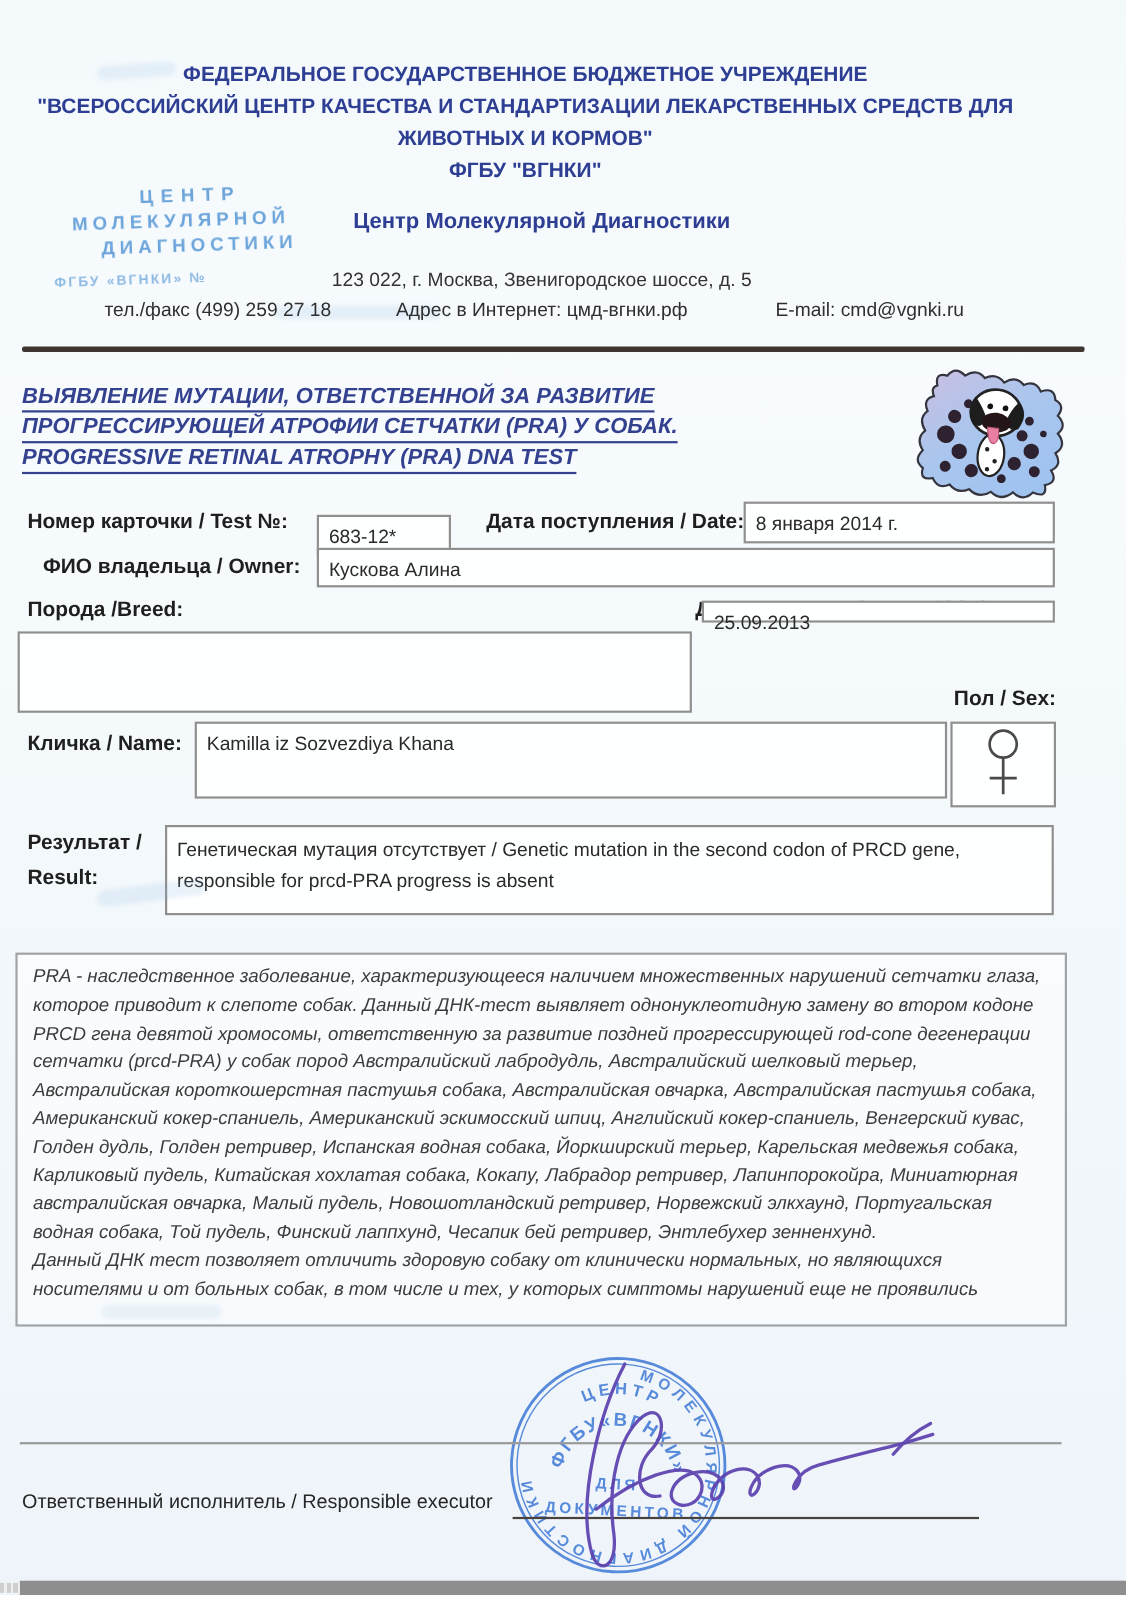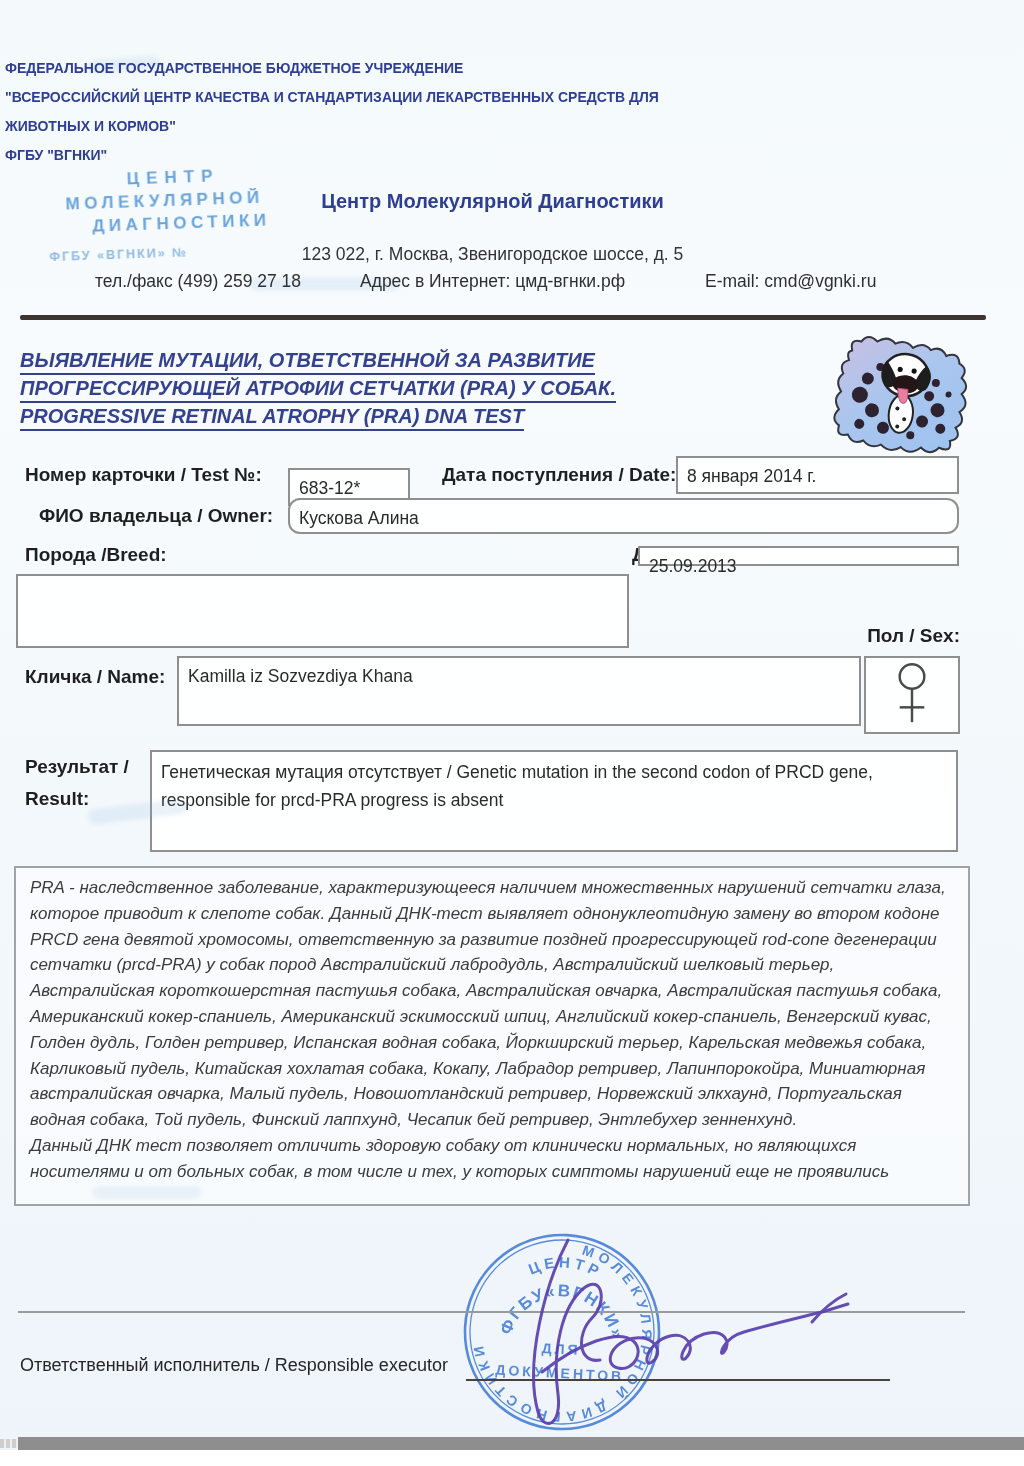--- a/index.html
+++ b/index.html
@@ -9,22 +9,22 @@
     font-family:"Liberation Sans", sans-serif;
     -webkit-font-smoothing:antialiased;
   }
   .page{
     position:absolute;left:0;top:0;width:1024px;height:1452px;
     background:linear-gradient(180deg,#f4f9fc 0%,#f7fbfd 25%,#f1f7fb 70%,#eef4f9 100%);
   }
   .abs{position:absolute;}
 
   
-  .org-header{left:5px;top:54px;width:945px;text-align:left;
-    color:#2d3e93;font-weight:bold;font-size:14px;line-height:29px;}
+  .org-header{left:5px;top:54px;width:945px;text-align:center;
+    color:#2d3e93;font-weight:bold;font-size:19px;line-height:29px;}
   .cmd-title{left:0;top:190px;width:985px;text-align:center;
     color:#2d3e93;font-weight:bold;font-size:20px;}
   .address{left:0;top:244px;width:985px;text-align:center;color:#333;font-size:17.5px;}
   .contact{color:#2f2f2f;font-size:17.5px;top:271px;}
 
   
   .corner-stamp{left:66px;top:166px;transform:rotate(-2deg);
     color:rgba(88,152,214,.88);font-weight:bold;font-size:17px;line-height:23px;
     letter-spacing:4.5px;filter:blur(.3px);}
   .corner-stamp .l1{margin-left:62px;letter-spacing:7px;}
@@ -149,21 +149,21 @@
   <div class="abs lbl" style="left:25px;top:464px;">Номер карточки / Test №:</div>
   <div class="abs box" style="left:288px;top:456px;width:122px;height:38px;margin-top:12px;">
     <span class="val">683-12*</span>
   </div>
   <div class="abs lbl" style="left:442px;top:464px;">Дата поступления / Date:</div>
   <div class="abs box" style="left:676px;top:456px;width:283px;height:38px;">
     <span class="val">8 января 2014 г.</span>
   </div>
 
   <div class="abs lbl" style="left:39px;top:505px;">ФИО владельца / Owner:</div>
-  <div class="abs box" style="left:288px;top:498px;width:671px;height:36px;border-radius:12px;">
+  <div class="abs box" style="left:288px;top:498px;width:671px;height:36px;">
     <span class="val">Кускова Алина</span>
   </div>
 
   <div class="abs lbl" style="left:25px;top:544px;">Порода  /Breed:</div>
   <div class="abs lbl" style="left:632px;top:544px;">Дата рождения / Date of birth:</div>
   <div class="abs box" style="left:16px;top:574px;width:613px;height:74px;">
     <span class="val"></span>
   </div>
   <div class="abs box" style="left:638px;top:546px;width:321px;height:20px;">
     <span class="val">25.09.2013</span>
@@ -177,21 +177,21 @@
   <div class="abs box" style="left:864px;top:656px;width:96px;height:78px;">
     <svg width="92" height="74" viewBox="0 0 40 60" style="display:block;margin:0 auto;">
       <circle cx="20" cy="15" r="10" fill="none" stroke="#4a4a4a" stroke-width="2"></circle>
       <line x1="20" y1="25" x2="20" y2="52" stroke="#4a4a4a" stroke-width="2"></line>
       <line x1="10" y1="40" x2="30" y2="40" stroke="#4a4a4a" stroke-width="2"></line>
     </svg>
   </div>
 
   <div class="abs lbl" style="left:25px;top:756px;">Результат /</div>
   <div class="abs lbl" style="left:25px;top:788px;">Result:</div>
-  <div class="abs box" style="left:150px;top:750px;width:808px;height:102px;">
+  <div class="abs box" style="left:150px;top:750px;width:808px;height:82px;">
     <span class="val" style="line-height:28px;">Генетическая мутация отсутствует / Genetic mutation in the second codon of PRCD gene, responsible for prcd-PRA progress is absent</span>
   </div>
   <div class="abs artifact" style="left:88px;top:804px;width:100px;height:15px;transform:rotate(-7deg);opacity:.5;"></div>
 
   <div class="abs info-box">
     <p>PRA - наследственное заболевание, характеризующееся наличием множественных нарушений сетчатки глаза, которое приводит к слепоте собак. Данный ДНК-тест выявляет однонуклеотидную замену во втором  кодоне PRCD гена девятой хромосомы, ответственную за развитие поздней прогрессирующей rod-cone дегенерации сетчатки (prcd-PRA)  у собак пород Австралийский лабродудль, Австралийский шелковый терьер, Австралийская короткошерстная пастушья собака, Австралийская овчарка, Австралийская пастушья собака, Американский кокер-спаниель, Американский эскимосский шпиц, Английский кокер-спаниель, Венгерский кувас, Голден дудль, Голден ретривер, Испанская водная собака, Йоркширский терьер, Карельская медвежья собака, Карликовый пудель, Китайская хохлатая собака, Кокапу, Лабрадор ретривер, Лапинпорокойра, Миниатюрная австралийская овчарка, Малый пудель, Новошотландский ретривер, Норвежский элкхаунд, Португальская водная собака, Той пудель, Финский лаппхунд, Чесапик бей ретривер, Энтлебухер зенненхунд.</p>
     <p>Данный ДНК тест позволяет отличить здоровую собаку от клинически нормальных, но являющихся носителями и от больных собак, в том числе и тех, у которых симптомы нарушений еще не проявились</p>
   </div>
   <div class="abs artifact" style="left:92px;top:1186px;width:110px;height:13px;opacity:.4;"></div>
 

